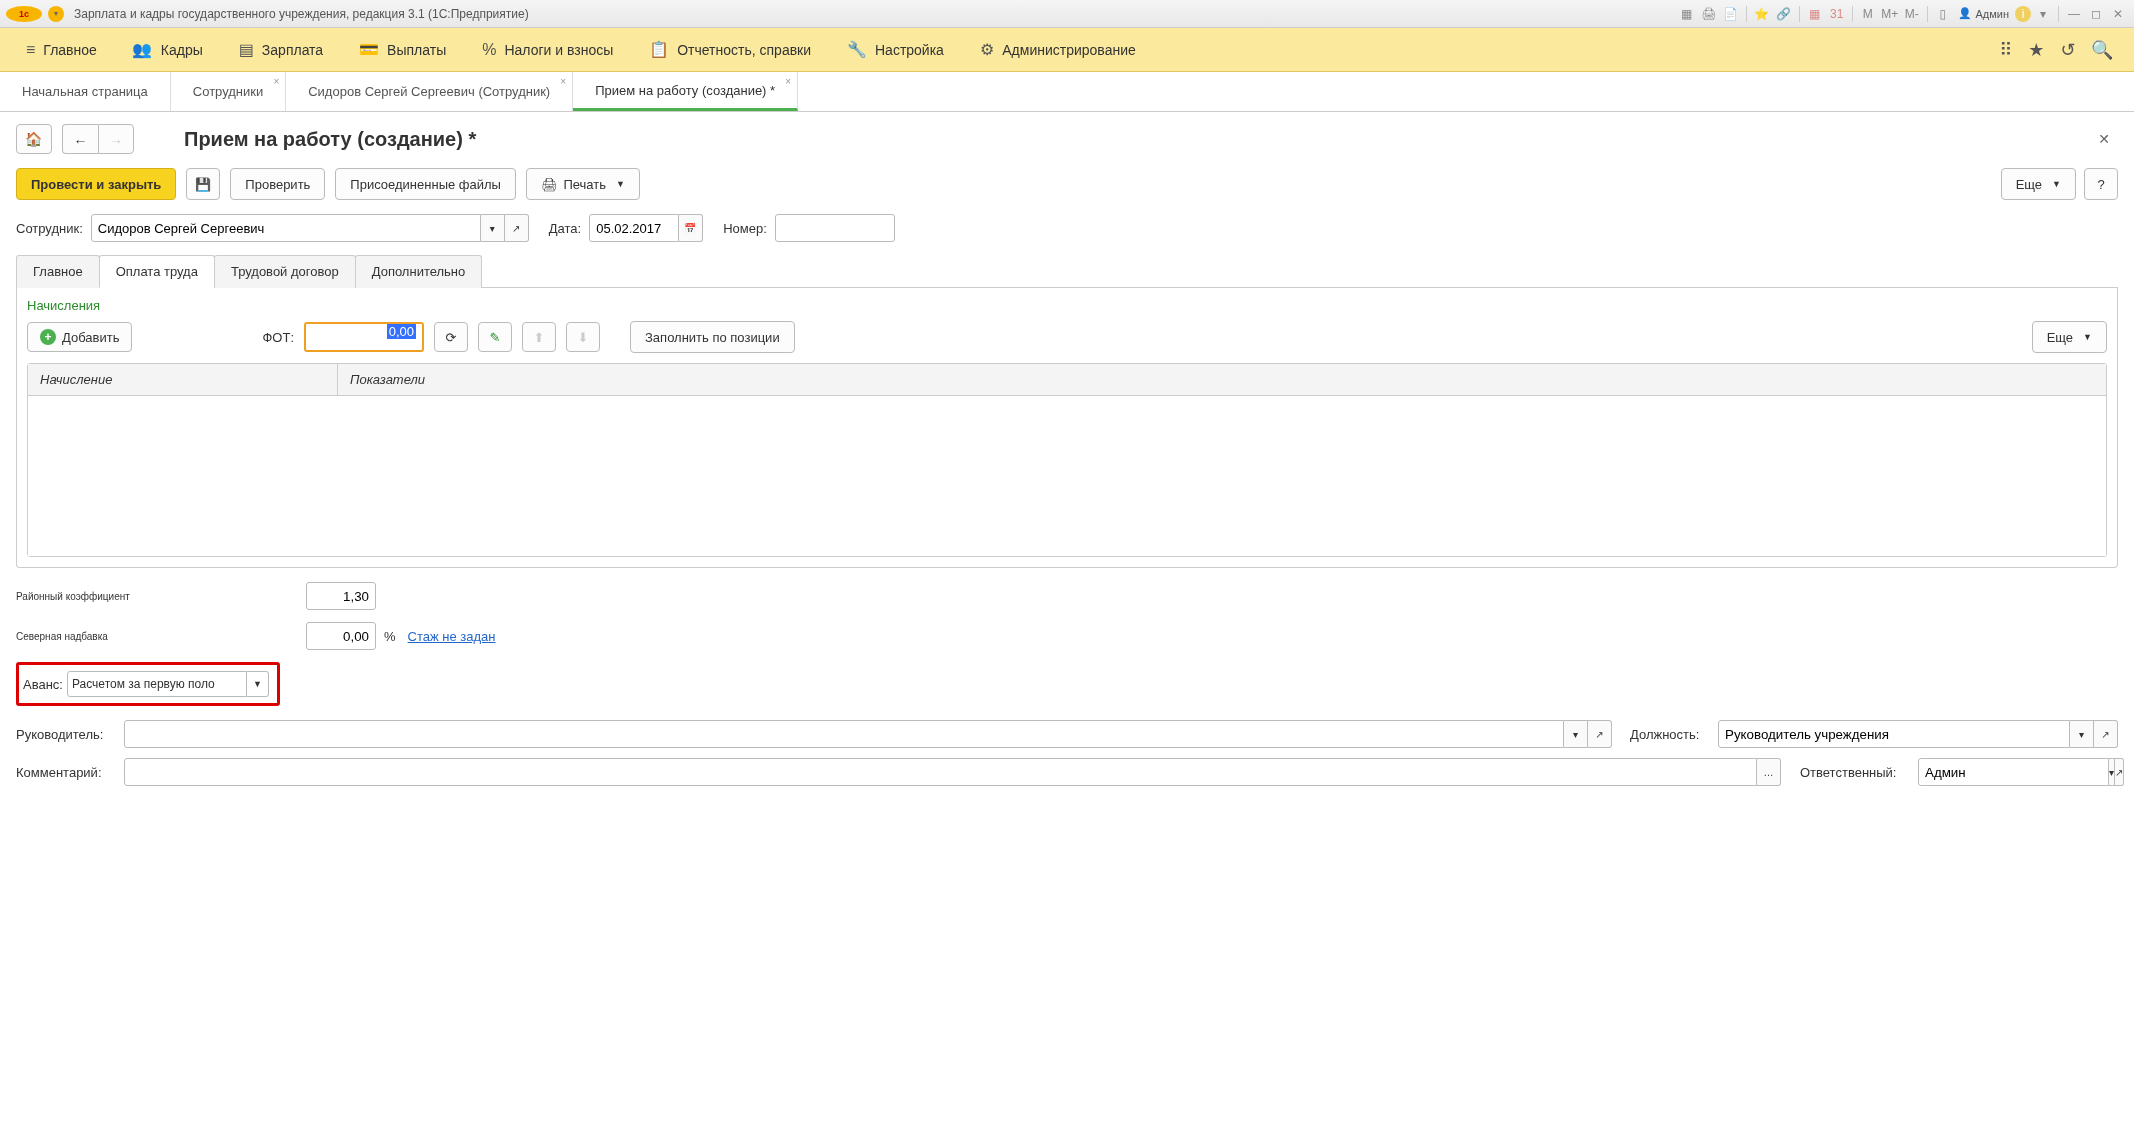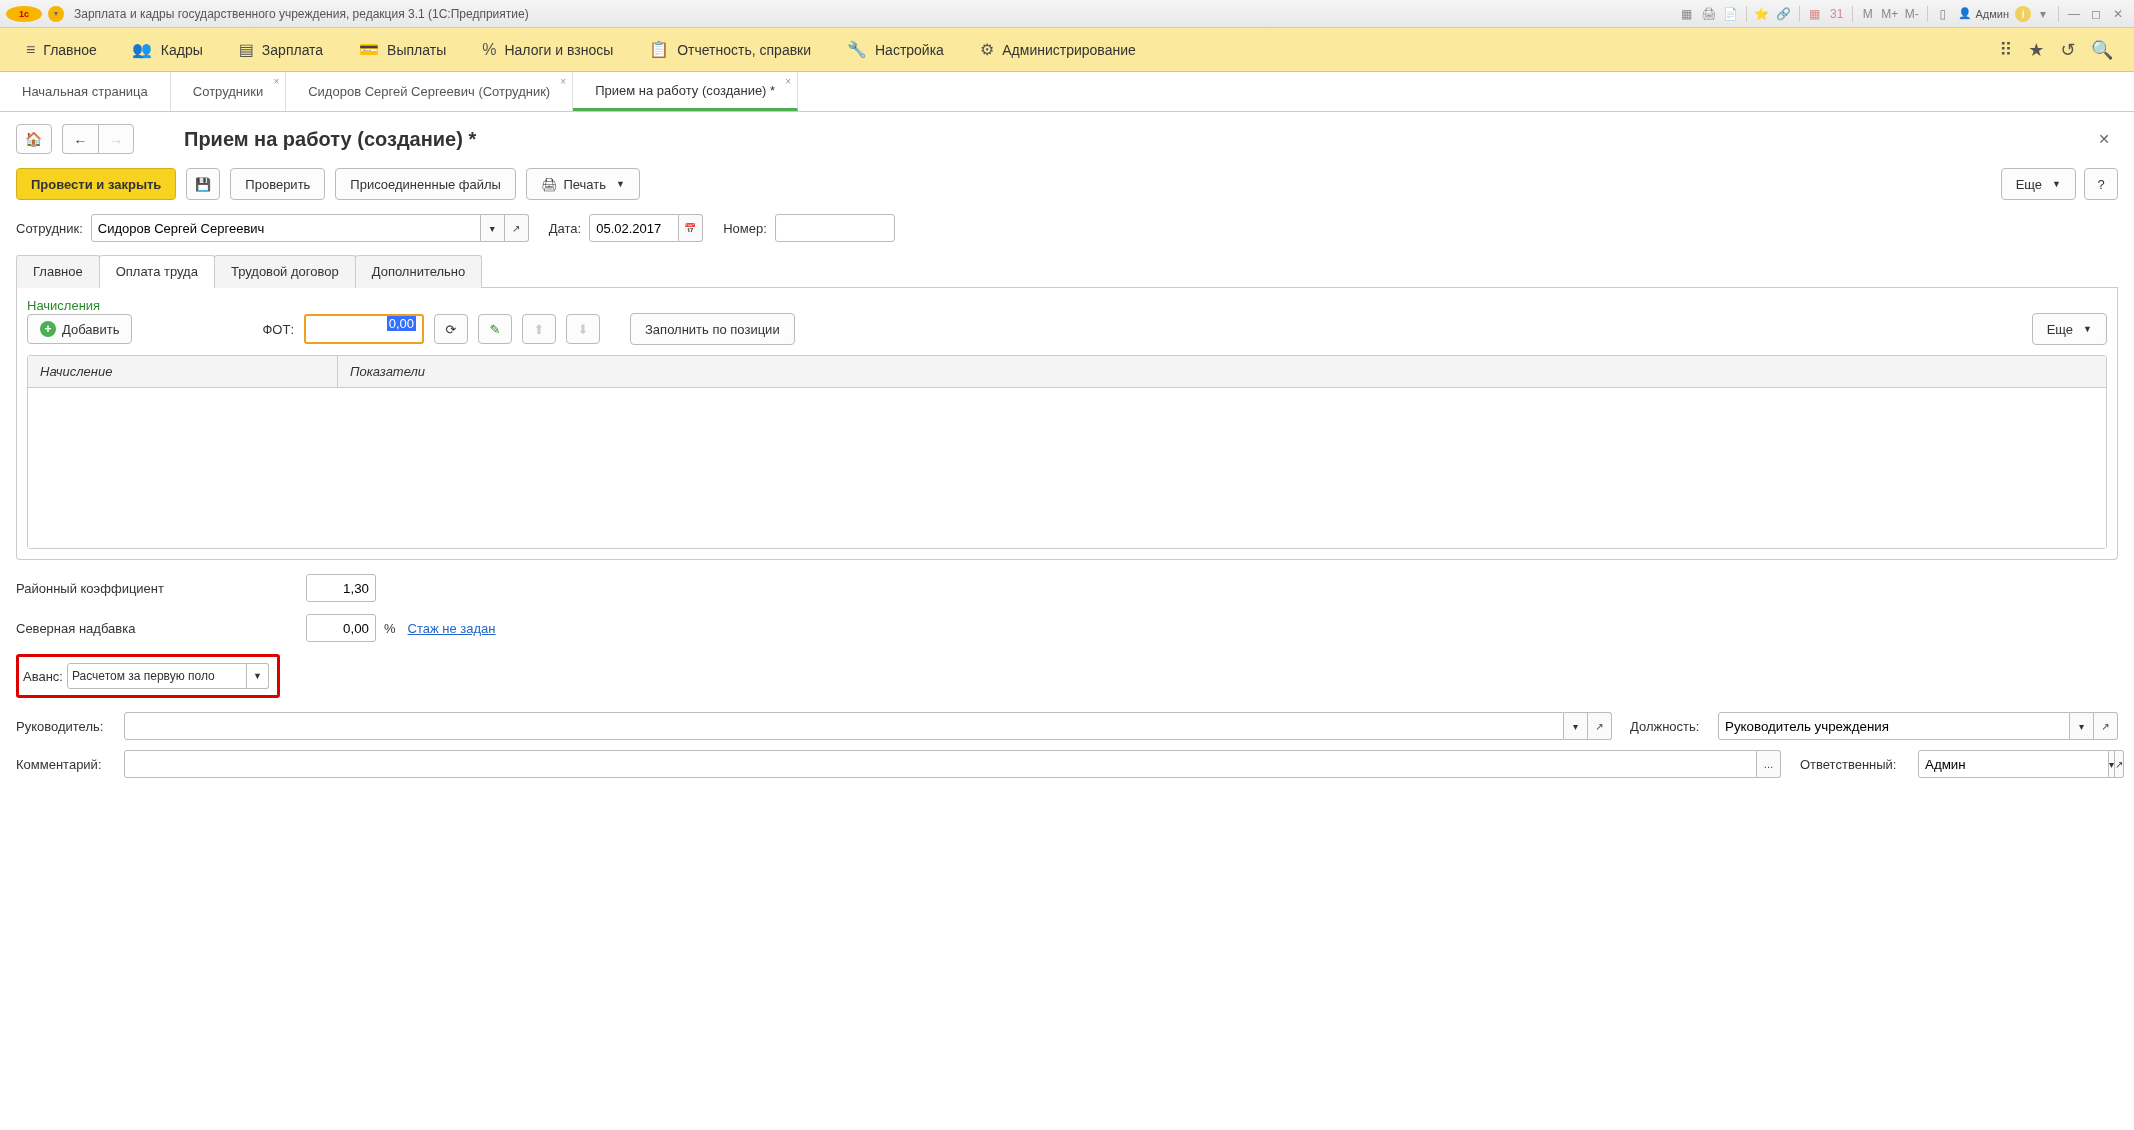--- a/index.html
+++ b/index.html
@@ -58,40 +58,40 @@
 .input-btn { width: 24px; height: 28px; border: 1px solid #bbb; border-left: none; background: #fafafa; cursor: pointer; display: flex; align-items: center; justify-content: center; font-size: 10px; }
 .input-btn:last-child { border-radius: 0 3px 3px 0; }
 
 
 .subtabs { display: flex; border-bottom: 1px solid #ccc; margin-bottom: 0; }
 .subtab { padding: 8px 16px; border: 1px solid #ccc; border-bottom: none; background: #f4f4f4; cursor: pointer; margin-right: -1px; border-radius: 3px 3px 0 0; position: relative; top: 1px; }
 .subtab.active { background: #fff; border-bottom: 1px solid #fff; }
 
 
 .panel { border: 1px solid #ccc; border-top: none; border-radius: 0 0 4px 4px; padding: 10px; margin-bottom: 14px; }
-.panel-title { color: #2a8a2a; font-size: 13px; }
+.panel-title { color: #2a8a2a; font-size: 13px; margin-bottom: 8px; }
 .panel-toolbar { display: flex; align-items: center; gap: 10px; margin-bottom: 10px; }
 .add-btn { display: flex; align-items: center; gap: 6px; height: 30px; padding: 0 12px; border: 1px solid #bbb; background: #fcfcfc; border-radius: 4px; cursor: pointer; }
 .add-icon { width: 16px; height: 16px; border-radius: 50%; background: #4caf50; color: #fff; display: flex; align-items: center; justify-content: center; font-size: 12px; font-weight: bold; }
 .fot-label { margin-left: 120px; }
 .fot-input { width: 120px; height: 30px; border: 2px solid #f0a020; border-radius: 3px; text-align: right; padding: 0 6px; font-size: 13px; }
 .fot-input .sel { background: #3370ff; color: #fff; padding: 0 2px; }
 .icon-btn { width: 34px; height: 30px; border: 1px solid #bbb; background: #fcfcfc; border-radius: 4px; display: flex; align-items: center; justify-content: center; cursor: pointer; font-size: 13px; }
 .icon-btn.disabled { color: #ccc; cursor: default; }
 
 
 .table { border: 1px solid #ccc; border-radius: 3px; font-style: italic; }
 .thead { display: flex; background: #f4f4f4; border-bottom: 1px solid #ccc; }
 .th { padding: 8px 12px; border-right: 1px solid #ccc; font-size: 13px; }
 .th:last-child { border-right: none; }
 .tbody { height: 160px; background: #fff; }
 
 
 .field-row { display: flex; align-items: center; margin-bottom: 12px; }
-.field-label { width: 290px; font-size: 13px; }
+.field-label { width: 290px; font-size: 10px; }
 .num-input { width: 70px; height: 28px; border: 1px solid #bbb; border-radius: 3px; text-align: right; padding: 0 6px; }
 .pct { margin-left: 8px; }
 .link { color: #2266cc; text-decoration: underline; cursor: pointer; margin-left: 12px; }
 
 .avans-row { display: inline-flex; align-items: center; border: 3px solid #d00; padding: 6px 8px 6px 4px; border-radius: 3px; margin-bottom: 14px; }
 .avans-label { margin-right: 4px; }
 .avans-input { display: flex; }
 .avans-text { width: 180px; height: 26px; border: 1px solid #bbb; border-radius: 3px 0 0 3px; padding: 0 4px; font-size: 12px; display: flex; align-items: center; }
 .avans-caret { width: 22px; height: 26px; border: 1px solid #bbb; border-left: none; border-radius: 0 3px 3px 0; display: flex; align-items: center; justify-content: center; font-size: 9px; cursor: pointer; }
 

